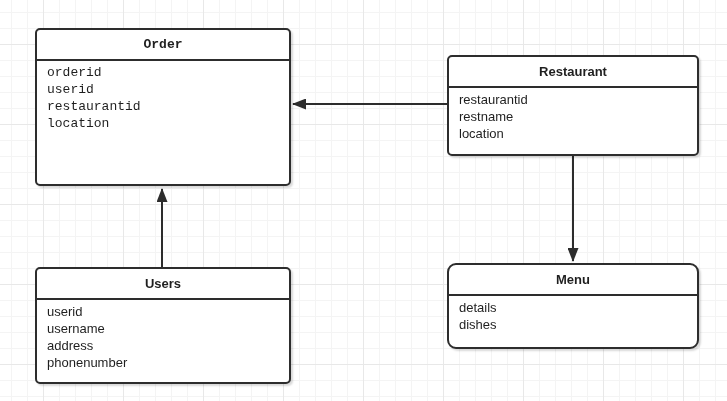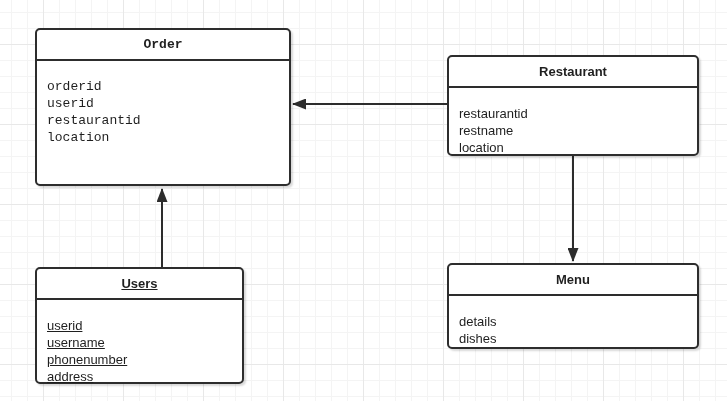--- a/index.html
+++ b/index.html
@@ -34,40 +34,40 @@
     height: 29px;
     line-height: 29px;
     text-align: center;
     font-weight: bold;
     font-size: 13px;
     border-bottom: 2px solid #2d2d2d;
     white-space: nowrap;
     overflow: hidden;
   }
   .entity-fields {
-    padding: 17px 4px 0 10px;
+    padding: 3px 4px 0 10px;
     font-size: 13px;
   }
   .field {
     line-height: 17px;
     white-space: nowrap;
     overflow: hidden;
   }
   .wires {
     position: absolute;
     left: 0;
     top: 0;
     width: 727px;
     height: 401px;
   }
   
   .entity-order      { left: 35px;  top: 28px;  width: 256px; height: 158px; font-family: Liberation Mono, monospace; }
   .entity-restaurant { left: 447px; top: 55px;  width: 252px; height: 101px; }
-  .entity-users      { left: 35px;  top: 267px; width: 209px; height: 117px; text-decoration: underline; }
-  .entity-menu       { left: 447px; top: 263px; width: 252px; height: 86px;  }
+  .entity-users      { left: 35px;  top: 267px; width: 256px; height: 117px; }
+  .entity-menu       { left: 447px; top: 263px; width: 252px; height: 86px; border-radius: 9px;  }
 </style>
 </head>
 <body>
 
 <div class="canvas">
 
   <svg class="wires" viewBox="0 0 727 401" xmlns="http://www.w3.org/2000/svg">
     <defs>
       <marker id="arrowhead" viewBox="0 0 14 11" refX="13" refY="5.5" markerWidth="14" markerHeight="11" markerUnits="userSpaceOnUse" orient="auto">
         <path d="M0,0 L14,5.5 L0,11 Z" fill="#2d2d2d"></path>
@@ -95,22 +95,22 @@
       <div class="field">restname</div>
       <div class="field">location</div>
     </div>
   </div>
 
   <div class="entity entity-users">
     <div class="entity-title">Users</div>
     <div class="entity-fields">
       <div class="field">userid</div>
       <div class="field">username</div>
+      <div class="field">address</div>
       <div class="field">phonenumber</div>
-      <div class="field">address</div>
     </div>
   </div>
 
   <div class="entity entity-menu">
     <div class="entity-title">Menu</div>
     <div class="entity-fields">
       <div class="field">details</div>
       <div class="field">dishes</div>
     </div>
   </div>

